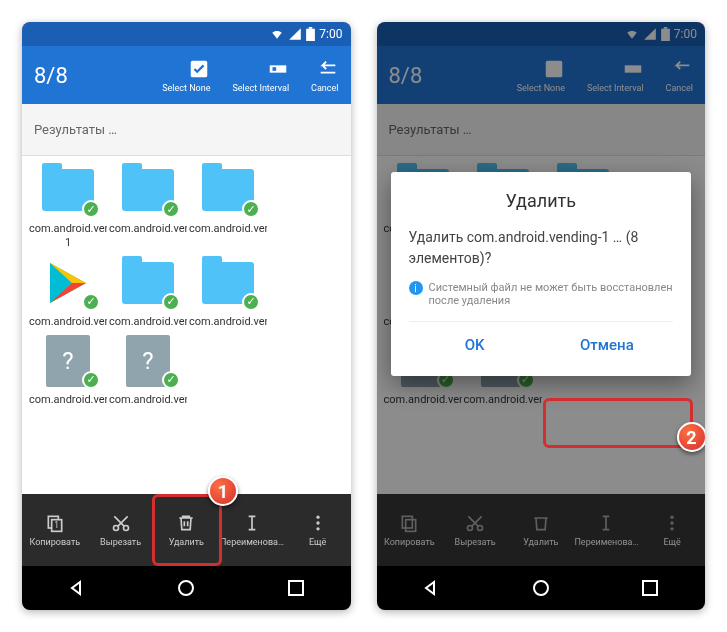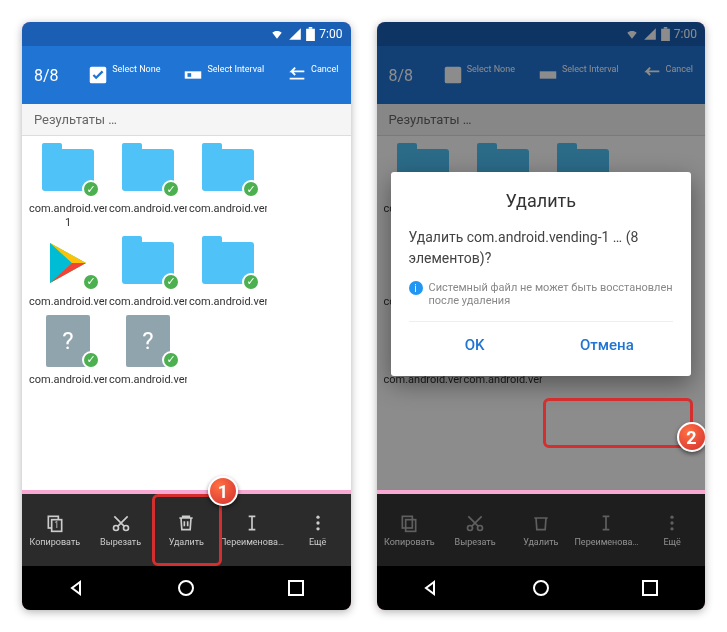--- a/index.html
+++ b/index.html
@@ -1,24 +1,24 @@
 <!DOCTYPE html>
 <html><head>
 <meta charset="utf-8">
 <style>
 *{margin:0;padding:0;box-sizing:border-box;font-family:Roboto,Arial,sans-serif}
 body{background:#fff;width:727px;height:632px;display:flex;gap:26px;padding:22px}
 .phone{width:332px;height:588px;background:#f9a8d4;border-radius:8px;position:relative;overflow:hidden;box-shadow:0 2px 8px rgba(0,0,0,.3)}
 .statusbar{height:24px;background:#1a5fb4;display:flex;justify-content:flex-end;align-items:center;padding:0 8px;gap:4px;color:#fff;font-size:12px}
 .toolbar{height:58px;background:#2074d4;display:flex;align-items:center;color:#fff;padding:0 12px}
-.counter{font-size:16px;flex:1}
+.counter{font-size:22px;flex:1}
 .tb-actions{display:flex;gap:22px}
-.tb-btn{display:flex;flex-direction:row;align-items:flex-start;font-size:9px;gap:3px}
+.tb-btn{display:flex;flex-direction:column;align-items:flex-end;font-size:9px;gap:3px}
 .tb-icon{width:22px;height:22px;display:flex;align-items:center;justify-content:center}
-.breadcrumb{height:32px;background:#f5f5f5;display:flex;align-items:center;padding:0 12px;color:#666;font-size:13px;border-bottom:1px solid #ddd}
+.breadcrumb{height:52px;background:#f5f5f5;display:flex;align-items:center;padding:0 12px;color:#666;font-size:13px;border-bottom:1px solid #ddd}
 .content{background:#fff;padding:8px 6px;height:354px}
 .grid{display:flex;flex-wrap:wrap}
 .item{width:80px;display:flex;flex-direction:column;align-items:center;margin-bottom:6px}
 .icon-wrap{position:relative;width:60px;height:52px;display:flex;align-items:center;justify-content:center}
 .folder{width:52px;height:42px;background:#4fc3f7;border-radius:3px;position:relative}
 .folder::before{content:"";position:absolute;top:-6px;left:0;width:20px;height:8px;background:#4fc3f7;border-radius:2px 2px 0 0}
 .file{width:44px;height:52px;background:#90a4ae;border-radius:2px;display:flex;align-items:center;justify-content:center;color:#fff;font-size:24px}
 .play-icon{width:48px;height:48px}
 .check{position:absolute;bottom:-2px;right:-2px;width:18px;height:18px;background:#4caf50;border-radius:50%;border:2px solid #fff;display:flex;align-items:center;justify-content:center;color:#fff;font-size:11px}
 .label{font-size:11px;color:#333;text-align:center;line-height:1.3;margin-top:6px;width:78px;overflow:hidden}

